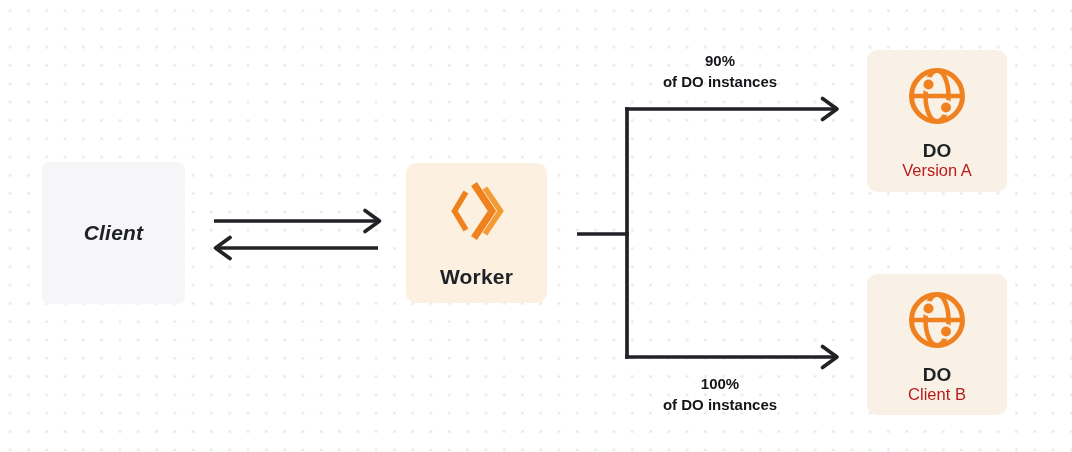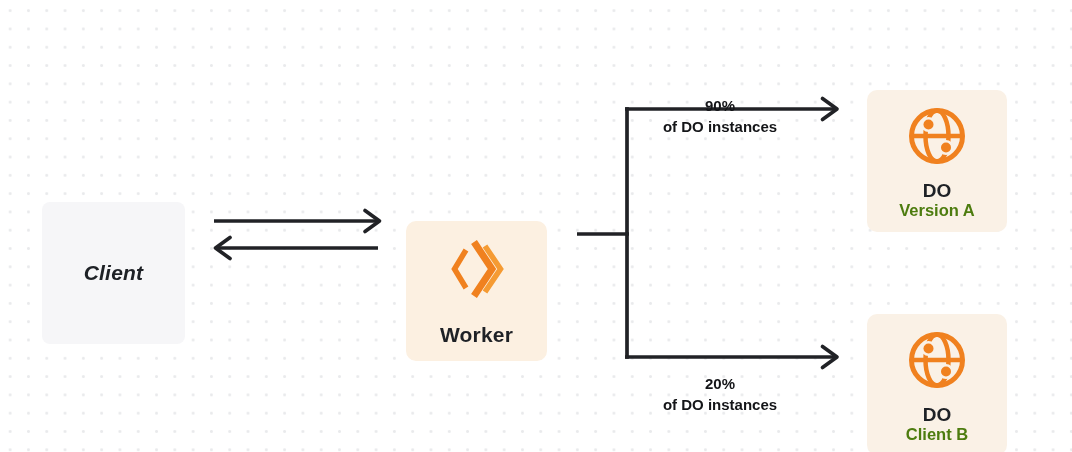--- a/index.html
+++ b/index.html
@@ -15,49 +15,49 @@
   html,body{width:1072px;height:452px;overflow:hidden;}
   body{
     font-family:"Liberation Sans","DejaVu Sans",sans-serif;
     background-color:#ffffff;
     background-image:radial-gradient(circle,#e9eaec 1.3px,rgba(255,255,255,0) 1.45px);
     background-size:18.3px 18.3px;
     background-position:1px 1.5px;
     position:relative;
     color:var(--text);
   }
-  .node{position:absolute;display:flex;flex-direction:column;align-items:center;justify-content:center;margin-top:40px;}
+  .node{position:absolute;display:flex;flex-direction:column;align-items:center;justify-content:center;}
   .client-node{
     left:42px;top:162px;width:143px;height:142px;
     background:var(--client-bg);border-radius:8px;font-style:italic;
   }
   .client-node .node-label{font-size:21px;font-weight:bold;letter-spacing:.2px;color:var(--text);}
   .worker-node{
-    left:406px;top:181px;width:141px;height:140px;
+    left:406px;top:163px;width:141px;height:140px;
     background:var(--worker-bg);border-radius:10px;
     justify-content:flex-start;padding-top:17px;
   }
   .worker-node .node-label{font-size:21px;font-weight:bold;letter-spacing:.2px;margin-top:23px;color:var(--text);}
   .do-node{
     width:140px;height:142px;left:867px;
     background:var(--do-bg);border-radius:10px;
     justify-content:flex-start;padding-top:14px;
   }
   .do-node-a{top:50px;}
   .do-node-b{top:274px;height:141px;}
   .do-title{font-size:19px;font-weight:bold;margin-top:13px;line-height:20px;color:var(--text);}
-  .do-subtitle{font-size:16.5px;font-weight:bold;line-height:19px;color:#4d7c0f;}
+  .do-subtitle{font-size:16.5px;font-weight:normal;line-height:19px;color:#b91c1c;}
   .arrows-layer{position:absolute;left:0;top:0;width:1072px;height:452px;pointer-events:none;}
   .arrows-layer .shaft{stroke:var(--arrow);stroke-width:3.7;fill:none;}
   .arrows-layer .head{stroke:var(--arrow);stroke-width:3.7;fill:none;stroke-linecap:round;stroke-linejoin:round;}
   .branch-label{
     position:absolute;width:240px;text-align:center;
     font-size:15px;font-weight:bold;line-height:21px;color:#141518;
   }
-  .branch-label-top{left:600px;top:50px;margin-top:45px;}
+  .branch-label-top{left:600px;top:50px;}
   .branch-label-bottom{left:600px;top:373px;}
   .icon-globe line,.icon-globe circle.frame,.icon-globe ellipse{stroke:var(--orange);fill:none;}
   .icon-globe .dot{fill:var(--orange);}
   .icon-globe .halo{fill:var(--do-bg);}
   .icon-workers polyline{fill:none;stroke-linecap:butt;stroke-linejoin:miter;}
   .icon-workers .main{stroke:var(--orange);}
   .icon-workers .echo{stroke:var(--orange-light);}
 </style>
 </head>
 <body>
@@ -125,15 +125,15 @@
     <path class="shaft" d="M 625,357 H 835"></path>
     <polyline class="head" points="822.5,346.5 837,357 822.5,367.5"></polyline>
   </g>
 </svg>
 
 <div class="branch-label branch-label-top">
   <div>90%</div>
   <div>of DO instances</div>
 </div>
 <div class="branch-label branch-label-bottom">
-  <div>20%</div>
+  <div>100%</div>
   <div>of DO instances</div>
 </div>
 
 </body></html>

